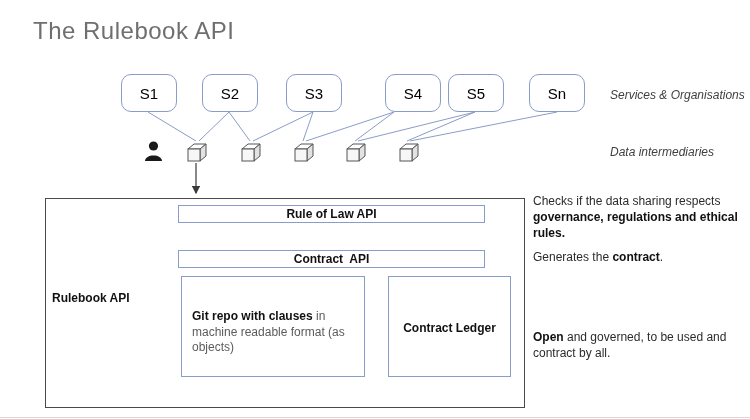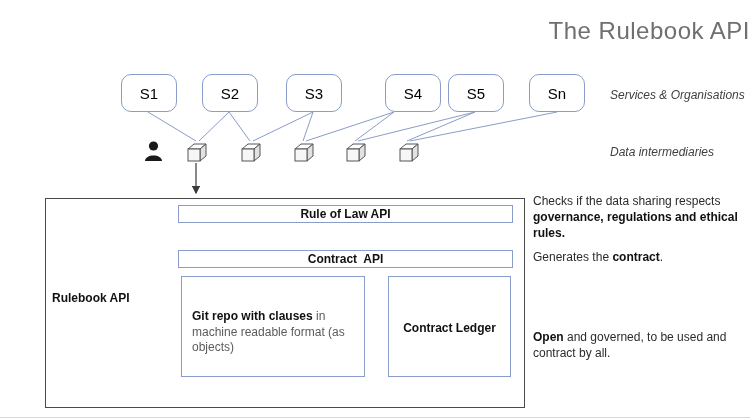--- a/index.html
+++ b/index.html
@@ -8,24 +8,25 @@
     position: relative;
     width: 750px;
     height: 419px;
     background: #ffffff;
     font-family: "Liberation Sans", sans-serif;
     overflow: hidden;
   }
   .title {
     position: absolute;
     top: 17px; left: 0; width: 750px;
-    text-align: right;
+    text-align: left;
     font-size: 24px;
     color: #6f6f6f;
     letter-spacing: 0.5px;
+    padding-left: 33px;
   }
   .overlay {
     position: absolute;
     top: 0; left: 0;
     pointer-events: none;
   }
   .sbox {
     position: absolute;
     top: 74px;
     width: 56px; height: 38px;
@@ -54,21 +55,21 @@
   .container-label {
     position: absolute;
     left: 52px; top: 291px;
     font-size: 12px;
     font-weight: bold;
     color: #111111;
   }
   .api-bar {
     position: absolute;
     left: 178px;
-    width: 335px; height: 18px;
+    width: 307px; height: 18px;
     border: 1px solid #8a9cc9;
     background: #ffffff;
     display: flex; align-items: center; justify-content: center;
     font-size: 12px;
     font-weight: bold;
     color: #111111;
     white-space: pre;
   }
   .sub-box {
     position: absolute;

